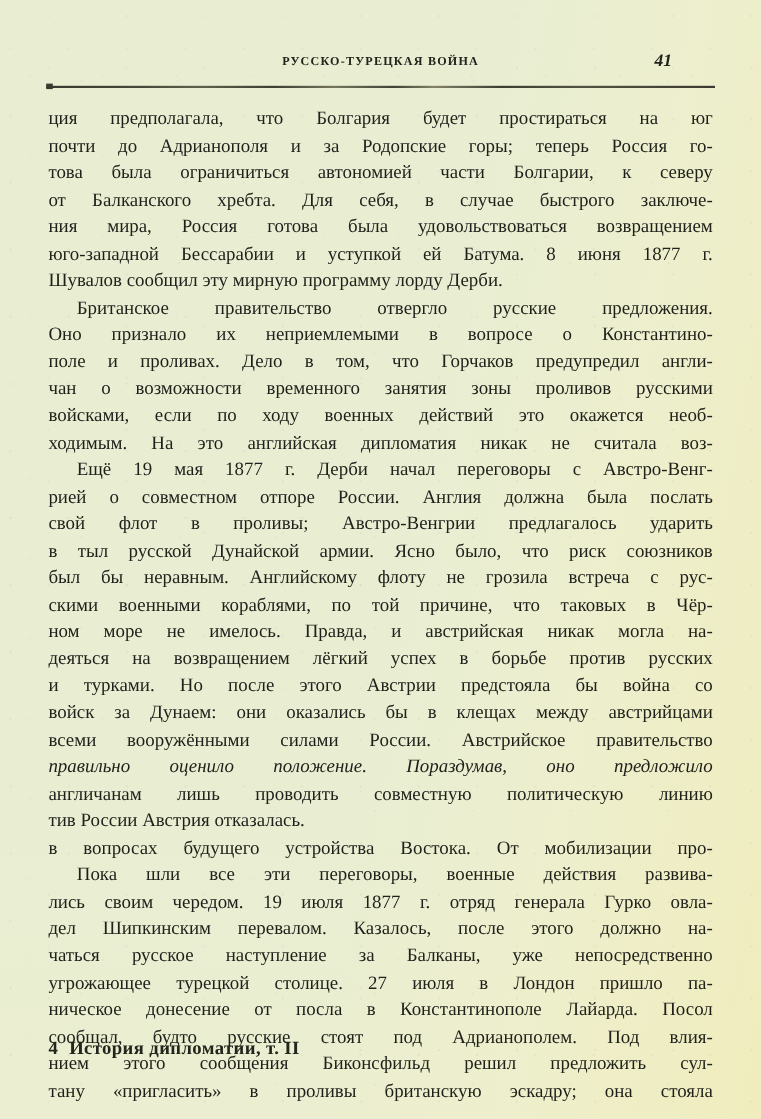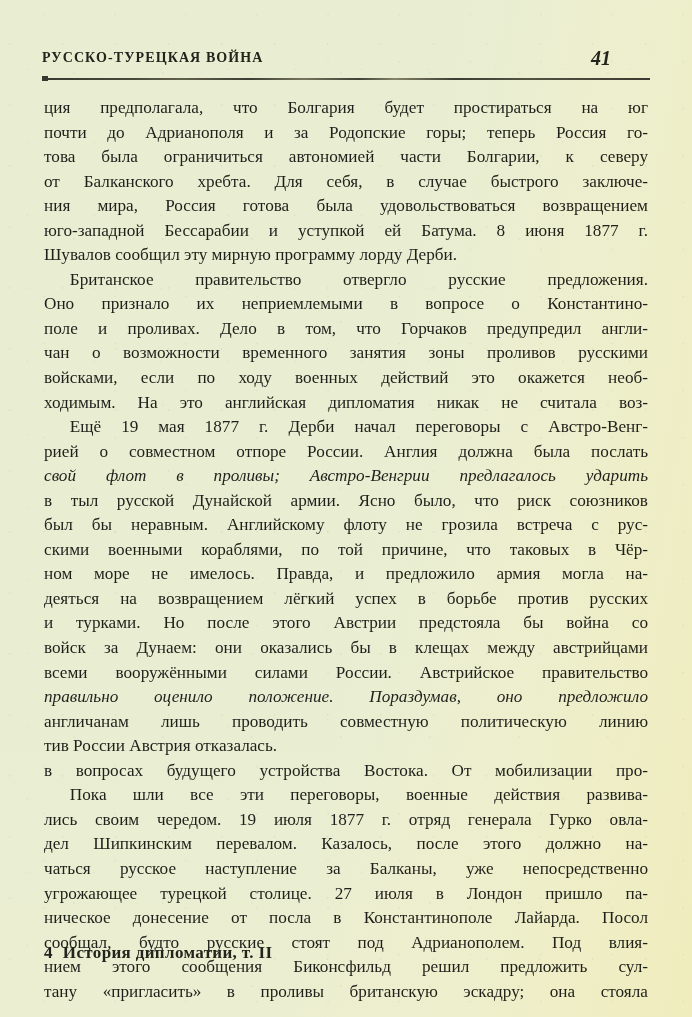--- a/index.html
+++ b/index.html
@@ -43,36 +43,36 @@
     position: absolute;
     left: 42px;
     right: 42px;
     top: 50px;
     height: 22px;
   }
   .runhead-title {
     position: absolute;
     left: 0;
     right: 0;
-    text-align: left;
+    text-align: center;
     font-family: "Liberation Serif", "DejaVu Serif", serif;
     font-weight: bold;
-    font-size: 14px;
+    font-size: 11px;
     letter-spacing: 1.1px;
     color: #23241c;
     text-transform: uppercase;
     white-space: nowrap;
   }
   .runhead-folio {
     position: absolute;
     right: 39px;
     top: -3px;
     font-weight: bold;
     font-style: italic;
-    font-size: 20px;
+    font-size: 16px;
     color: #23241c;
   }
 
   .rule {
     position: absolute;
     left: 42px;
     top: 78px;
     width: 608px;
     height: 2px;
     background: linear-gradient(90deg,
@@ -181,25 +181,25 @@
         <span class="ln" style="word-spacing: 0px;">  Британское правительство отвергло русские предложения.</span>
         <span class="ln" style="word-spacing: 0px;">Оно признало их неприемлемыми в вопросе о Константино-</span>
         <span class="ln" style="word-spacing: 0px;">поле и проливах. Дело в том, что Горчаков предупредил англи-</span>
         <span class="ln" style="word-spacing: 0px;">чан о возможности временного занятия зоны проливов русскими</span>
         <span class="ln" style="word-spacing: 0px;">войсками, если по ходу военных действий это окажется необ-</span>
         <span class="ln" style="word-spacing: 0px;">ходимым. На это английская дипломатия никак не считала воз-</span>
       </p>
       <p>
         <span class="ln" style="word-spacing: 0px;">  Ещё 19 мая 1877 г. Дерби начал переговоры с Австро-Венг-</span>
         <span class="ln" style="word-spacing: 0px;">рией о совместном отпоре России. Англия должна была послать</span>
-        <span class="ln" style="word-spacing: 0px; font-style: italic;">свой флот в проливы; Австро-Венгрии предлагалось ударить</span>
+        <span class="ln" style="word-spacing: 0px;">свой флот в проливы; Австро-Венгрии предлагалось ударить</span>
         <span class="ln" style="word-spacing: 0px;">в тыл русской Дунайской армии. Ясно было, что риск союзников</span>
         <span class="ln" style="word-spacing: 0px;">был бы неравным. Английскому флоту не грозила встреча с рус-</span>
         <span class="ln" style="word-spacing: 0px;">скими военными кораблями, по той причине, что таковых в Чёр-</span>
-        <span class="ln" style="word-spacing: 0px;">ном море не имелось. Правда, и предложило армия могла на-</span>
+        <span class="ln" style="word-spacing: 0px;">ном море не имелось. Правда, и австрийская никак могла на-</span>
         <span class="ln" style="word-spacing: 0px;">деяться на возвращением лёгкий успех в борьбе против русских</span>
         <span class="ln" style="word-spacing: 0px;">и турками. Но после этого Австрии предстояла бы война со</span>
         <span class="ln" style="word-spacing: 0px;">войск за Дунаем: они оказались бы в клещах между австрийцами</span>
         <span class="ln" style="word-spacing: 0px;">всеми вооружёнными силами России. Австрийское правительство</span>
         <span class="ln" style="word-spacing: 0px; font-style: italic;">правильно оценило положение. Пораздумав, оно предложило</span>
         <span class="ln" style="word-spacing: 0px;">англичанам лишь проводить совместную политическую линию</span>
         <span class="ln last">тив России Австрия отказалась.</span>
         <span class="ln" style="word-spacing: 0px;">в вопросах будущего устройства Востока. От мобилизации про-</span>
       </p>
       <p>

